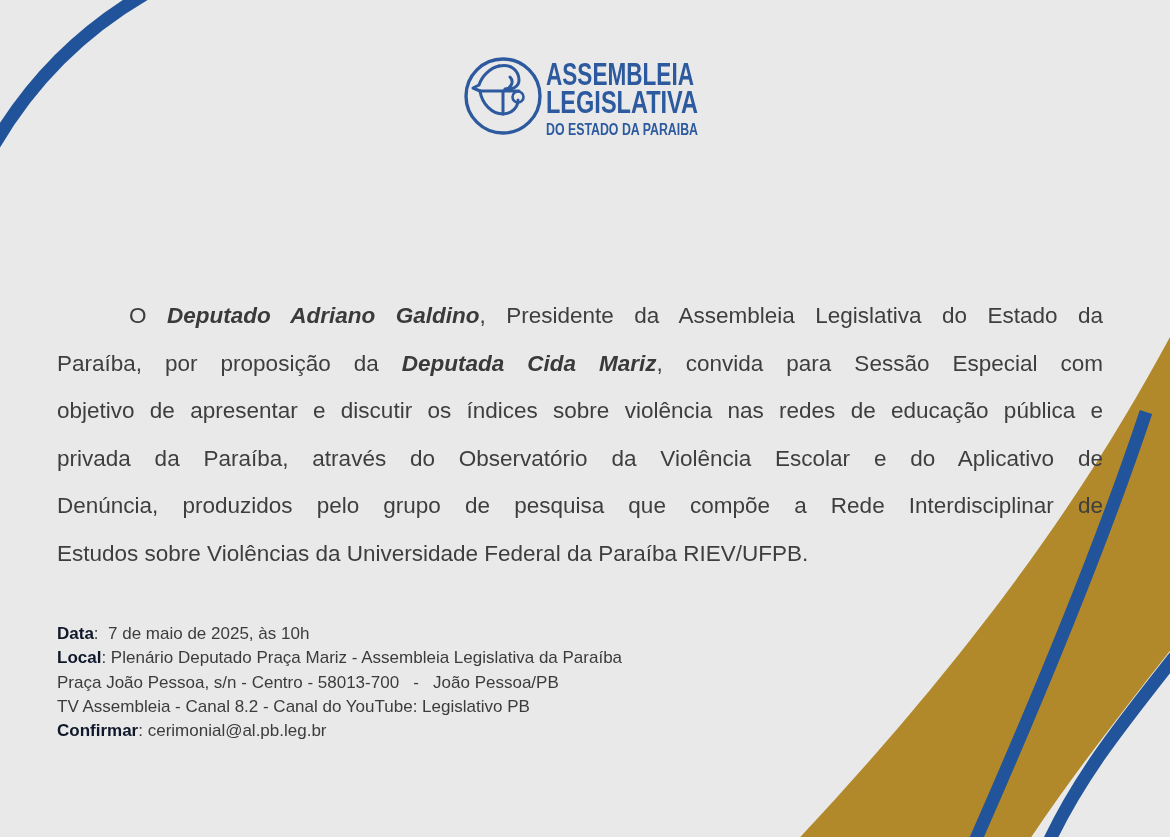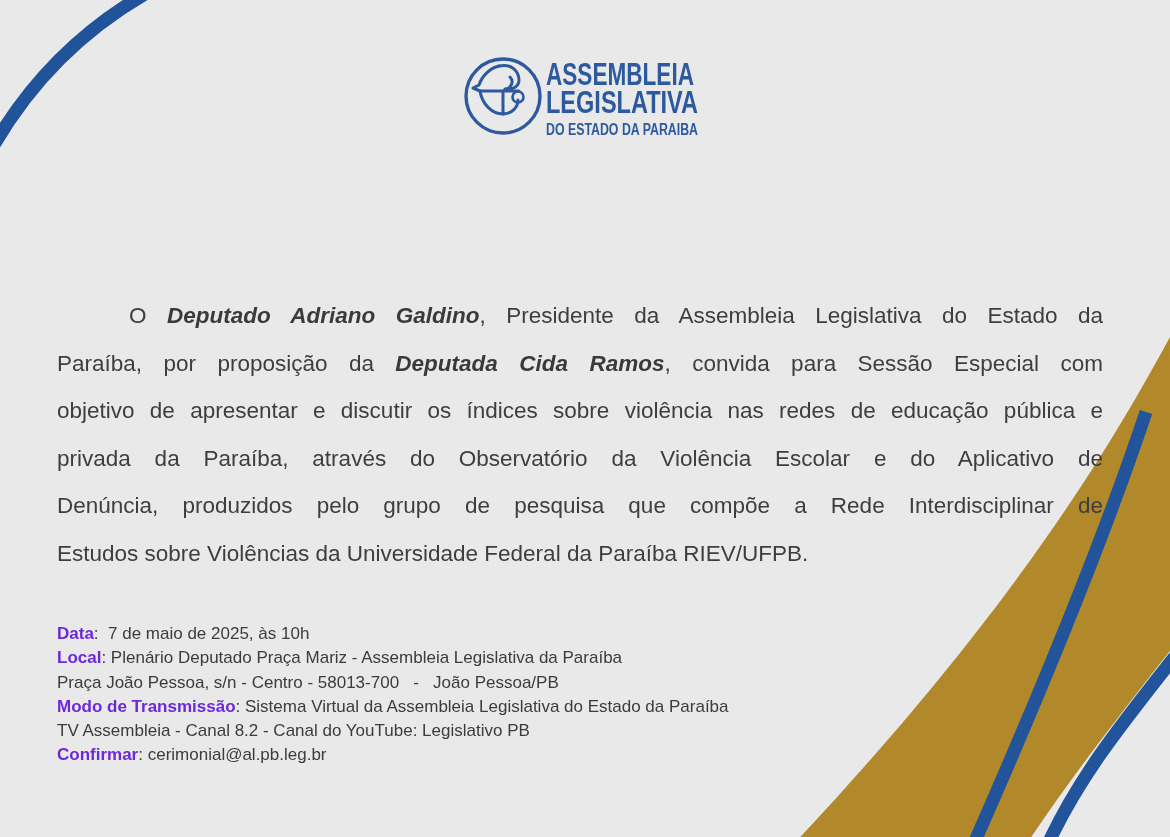--- a/index.html
+++ b/index.html
@@ -36,21 +36,21 @@
   .para-line.first{text-indent:72px;}
   .para-line.last{text-align:left;text-align-last:left;}
   .name-bold{font-weight:bold;font-style:italic;color:#3a3a3a;}
   
   .details{
     position:absolute;left:57px;top:622px;width:800px;
     font-size:17px;color:#3c3c3c;
     line-height:24.3px;
   }
   .detail-line{white-space:pre-wrap;}
-  .detail-label{font-weight:bold;color:#6d28d9;}
+  .detail-label{font-weight:bold;color:#0f172a;}
 </style>
 </head>
 <body>
 
 <div class="page">
 
   <svg class="decor" viewBox="0 0 1170 837" aria-hidden="true">
 
     <path d="M152,-10 Q48,48 -10,152" fill="none" stroke="#21539b" stroke-width="13"></path>
 
@@ -84,29 +84,28 @@
         <text x="84" y="33" font-size="32" textLength="148" lengthAdjust="spacingAndGlyphs">ASSEMBLEIA</text>
         <text x="84" y="61" font-size="32" textLength="152" lengthAdjust="spacingAndGlyphs">LEGISLATIVA</text>
         <text x="84" y="83" font-size="16" textLength="152" lengthAdjust="spacingAndGlyphs">DO ESTADO DA PARAIBA</text>
       </g>
     </svg>
   </div>
 
 
   <div class="paragraph">
       <div class="para-line first"><span>O </span><span class="name-bold">Deputado Adriano Galdino</span><span>, Presidente da Assembleia Legislativa do Estado da</span></div>
-      <div class="para-line"><span>Paraíba, por proposição da </span><span class="name-bold">Deputada Cida Ramos</span><span>, convida para Sessão Especial com</span></div>
+      <div class="para-line"><span>Paraíba, por proposição da </span><span class="name-bold">Deputada Cida Mariz</span><span>, convida para Sessão Especial com</span></div>
       <div class="para-line"><span>objetivo de apresentar e discutir os índices sobre violência nas redes de educação pública e</span></div>
       <div class="para-line"><span>privada da Paraíba, através do Observatório da Violência Escolar e do Aplicativo de</span></div>
       <div class="para-line"><span>Denúncia, produzidos pelo grupo de pesquisa que compõe a Rede Interdisciplinar de</span></div>
       <div class="para-line last"><span>Estudos sobre Violências da Universidade Federal da Paraíba RIEV/UFPB.</span></div>
     </div>
 
   <div class="details">
       <div class="detail-line"><span class="detail-label">Data</span><span>:  7 de maio de 2025, às 10h</span></div>
       <div class="detail-line"><span class="detail-label">Local</span><span>: Plenário Deputado Praça Mariz - Assembleia Legislativa da Paraíba</span></div>
       <div class="detail-line"><span>Praça João Pessoa, s/n - Centro - 58013-700   -   João Pessoa/PB</span></div>
-      <div class="detail-line"><span class="detail-label">Modo de Transmissão</span><span>: Sistema Virtual da Assembleia Legislativa do Estado da Paraíba</span></div>
       <div class="detail-line"><span>TV Assembleia - Canal 8.2 - Canal do YouTube: Legislativo PB</span></div>
       <div class="detail-line"><span class="detail-label">Confirmar</span><span>: cerimonial@al.pb.leg.br</span></div>
     </div>
 
 </div>
 
 </body></html>

